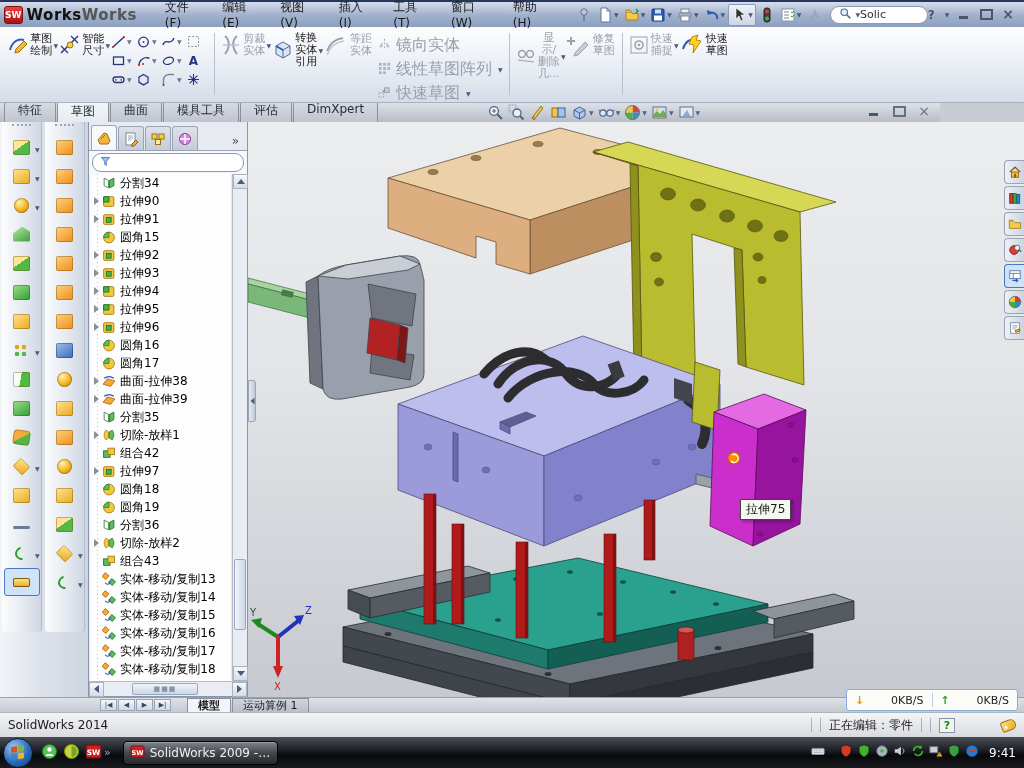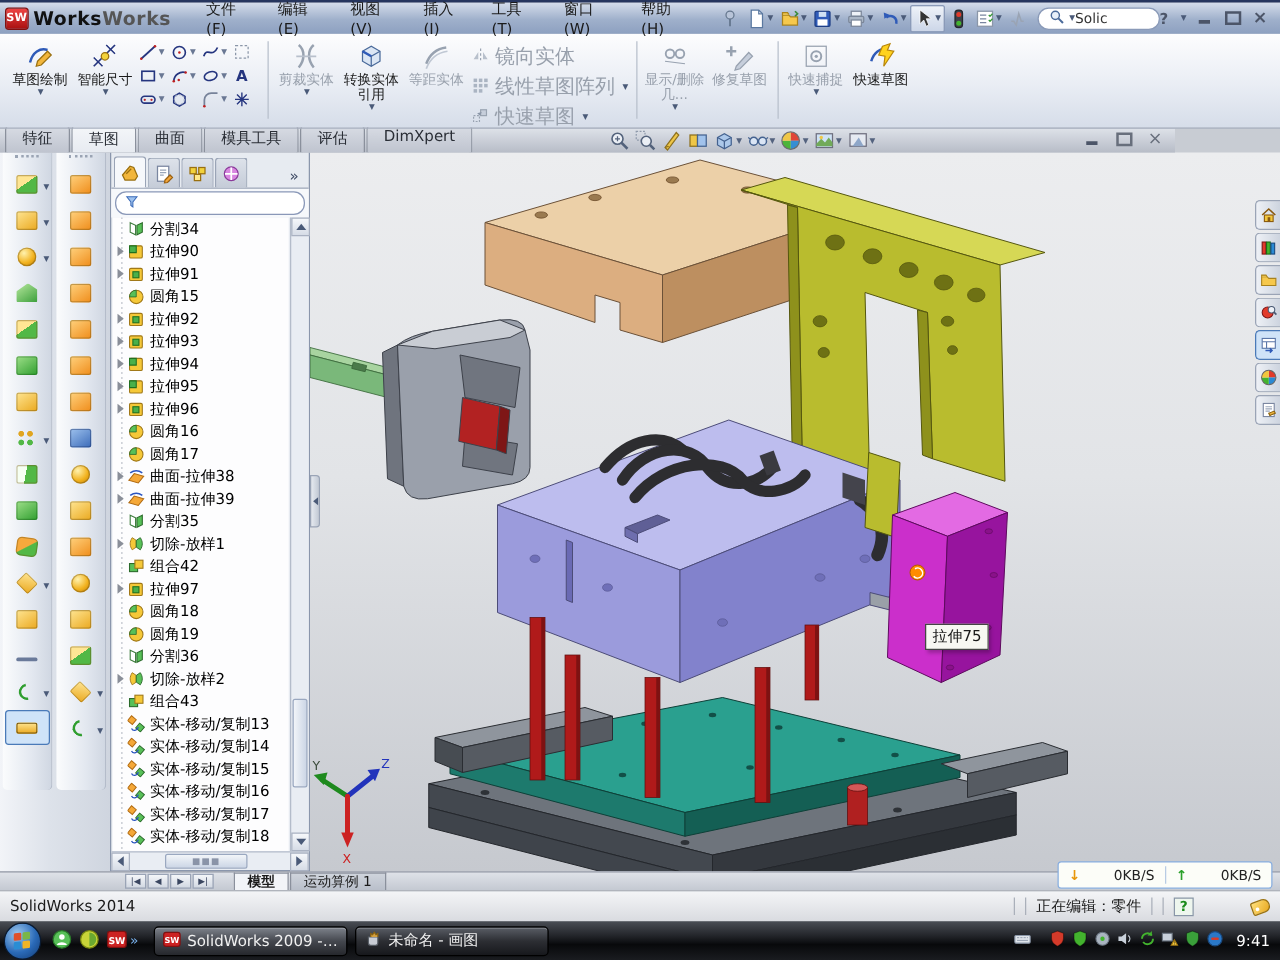--- a/index.html
+++ b/index.html
@@ -21,21 +21,21 @@
 #searchbox svg{width:13px;height:13px;margin-right:2px}
 #searchbox .sv{font-size:11px;color:#333}
 .winbtns{margin-left:auto;display:flex;align-items:center;gap:9px;color:#4c5568;font-weight:bold;padding-right:6px}
 .wglyph{width:13px;height:11px;position:relative;display:inline-block}
 .wmin::after{content:"";position:absolute;left:1px;bottom:1px;width:9px;height:3px;background:#4c5568}
 .wres{border:2px solid #4c5568}
 .wclose{font-size:14px;line-height:11px}
 
 #toolbar{left:0;top:27px;width:1024px;height:76px;background:linear-gradient(#fdfdfe,#e9edf4 55%,#d6dde9);border-bottom:1px solid #a8b0c0;display:flex;align-items:flex-start;padding:4px 0 0 6px;z-index:20}
 #watermark{right:30px;top:30px;font-family:"DejaVu Serif","Liberation Serif",serif;font-style:italic;font-size:58px;color:#c9d0dc;transform:rotate(-8deg);z-index:0}
-.bigbtn{position:relative;z-index:2;width:52px;display:flex;flex-direction:column;align-items:center;padding:1px 0;border-radius:3px;color:#1a1a1a}
+.bigbtn{position:relative;z-index:2;width:52px;display:flex;flex-direction:row;align-items:center;padding:1px 0;border-radius:3px;color:#1a1a1a}
 .bigbtn .ic{height:26px;display:flex;align-items:center}.bigbtn .ic svg{width:24px;height:24px}
 .bigbtn .lbl{font-size:11px;line-height:12px;text-align:center;word-break:break-all;width:50px}
 .bigbtn.dis{color:#98a0ac}
 .tsep{width:1px;height:62px;background:#b8c0cc;margin:2px 4px;z-index:2}
 .sgrid{display:flex;flex-direction:column;gap:2px;padding-top:2px;z-index:2}
 .sgrow{display:flex;align-items:center}
 .scell{width:17px;height:17px;display:inline-flex;align-items:center;justify-content:center;border-radius:2px}
 .scell svg{width:15px;height:15px}
 .sgdd{font-size:6px;color:#6a7894;width:8px}
 .tstack{display:flex;flex-direction:column;justify-content:flex-start;gap:3px;padding-top:4px;z-index:2}
@@ -1277,27 +1277,20 @@
         </svg></span>
     </div>
   <span id="qlchev">»</span>
   <div id="taskbtns">
       <div class="taskbtn active">
         <span><svg viewBox="0 0 16 16">
             <rect x="1" y="2" width="14" height="12" rx="2" fill="#c22" stroke="#801010"></rect>
             <text x="8" y="11.5" font-size="7" font-weight="bold" fill="#fff" text-anchor="middle">SW</text>
           </svg></span>
         <span class="tblbl">SolidWorks 2009 - ...</span>
-      </div>
-      <div class="taskbtn">
-        <span><svg viewBox="0 0 16 16">
-            <path d="M4 6h8v5a2 2 0 0 1-2 2H6a2 2 0 0 1-2-2z" fill="#c8ccd4" stroke="#5a6068"></path>
-            <path d="M6 6V3l1.5 1L9 2l1.5 2L12 3v3" fill="#d4a040" stroke="#8a6210"></path>
-          </svg></span>
-        <span class="tblbl">未命名 - 画图</span>
       </div>
     </div>
   <div id="tray">
     <span id="kbicon"><svg viewBox="0 0 16 16" width="15" height="15">
           <rect x="1" y="5" width="14" height="7" rx="1" fill="#dfe4ea" stroke="#8a96a8"></rect>
           <path d="M3 7h2M6 7h2M9 7h2M12 7h1M3 9.5h10" stroke="#8a96a8" stroke-width="0.8"></path>
         </svg></span>
     <span id="trayicons" style="display:flex;gap:4px">
         <span><svg viewBox="0 0 16 16">
             <path d="M8 1l5.5 2v4.5c0 4-3.3 6.2-5.5 7.3C5.8 13.7 2.5 11.5 2.5 7.5V3z" fill="#d43a2a" stroke="rgba(0,0,0,.4)"></path>

